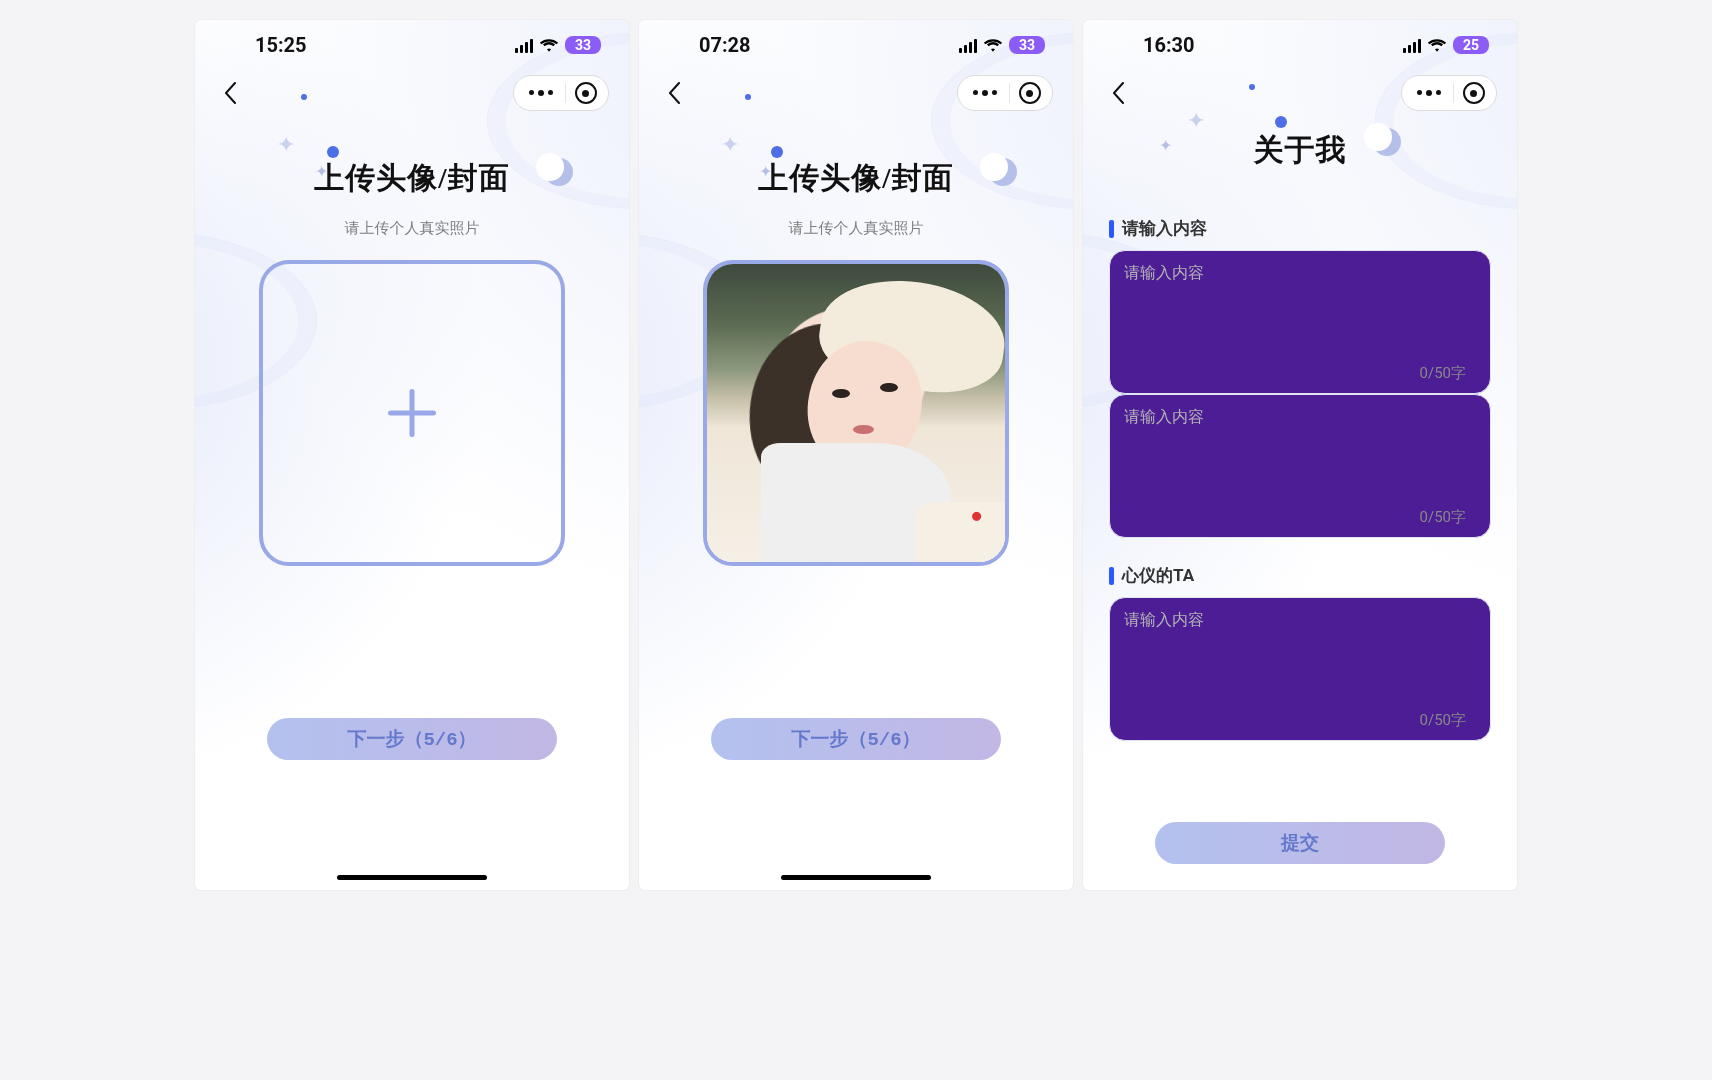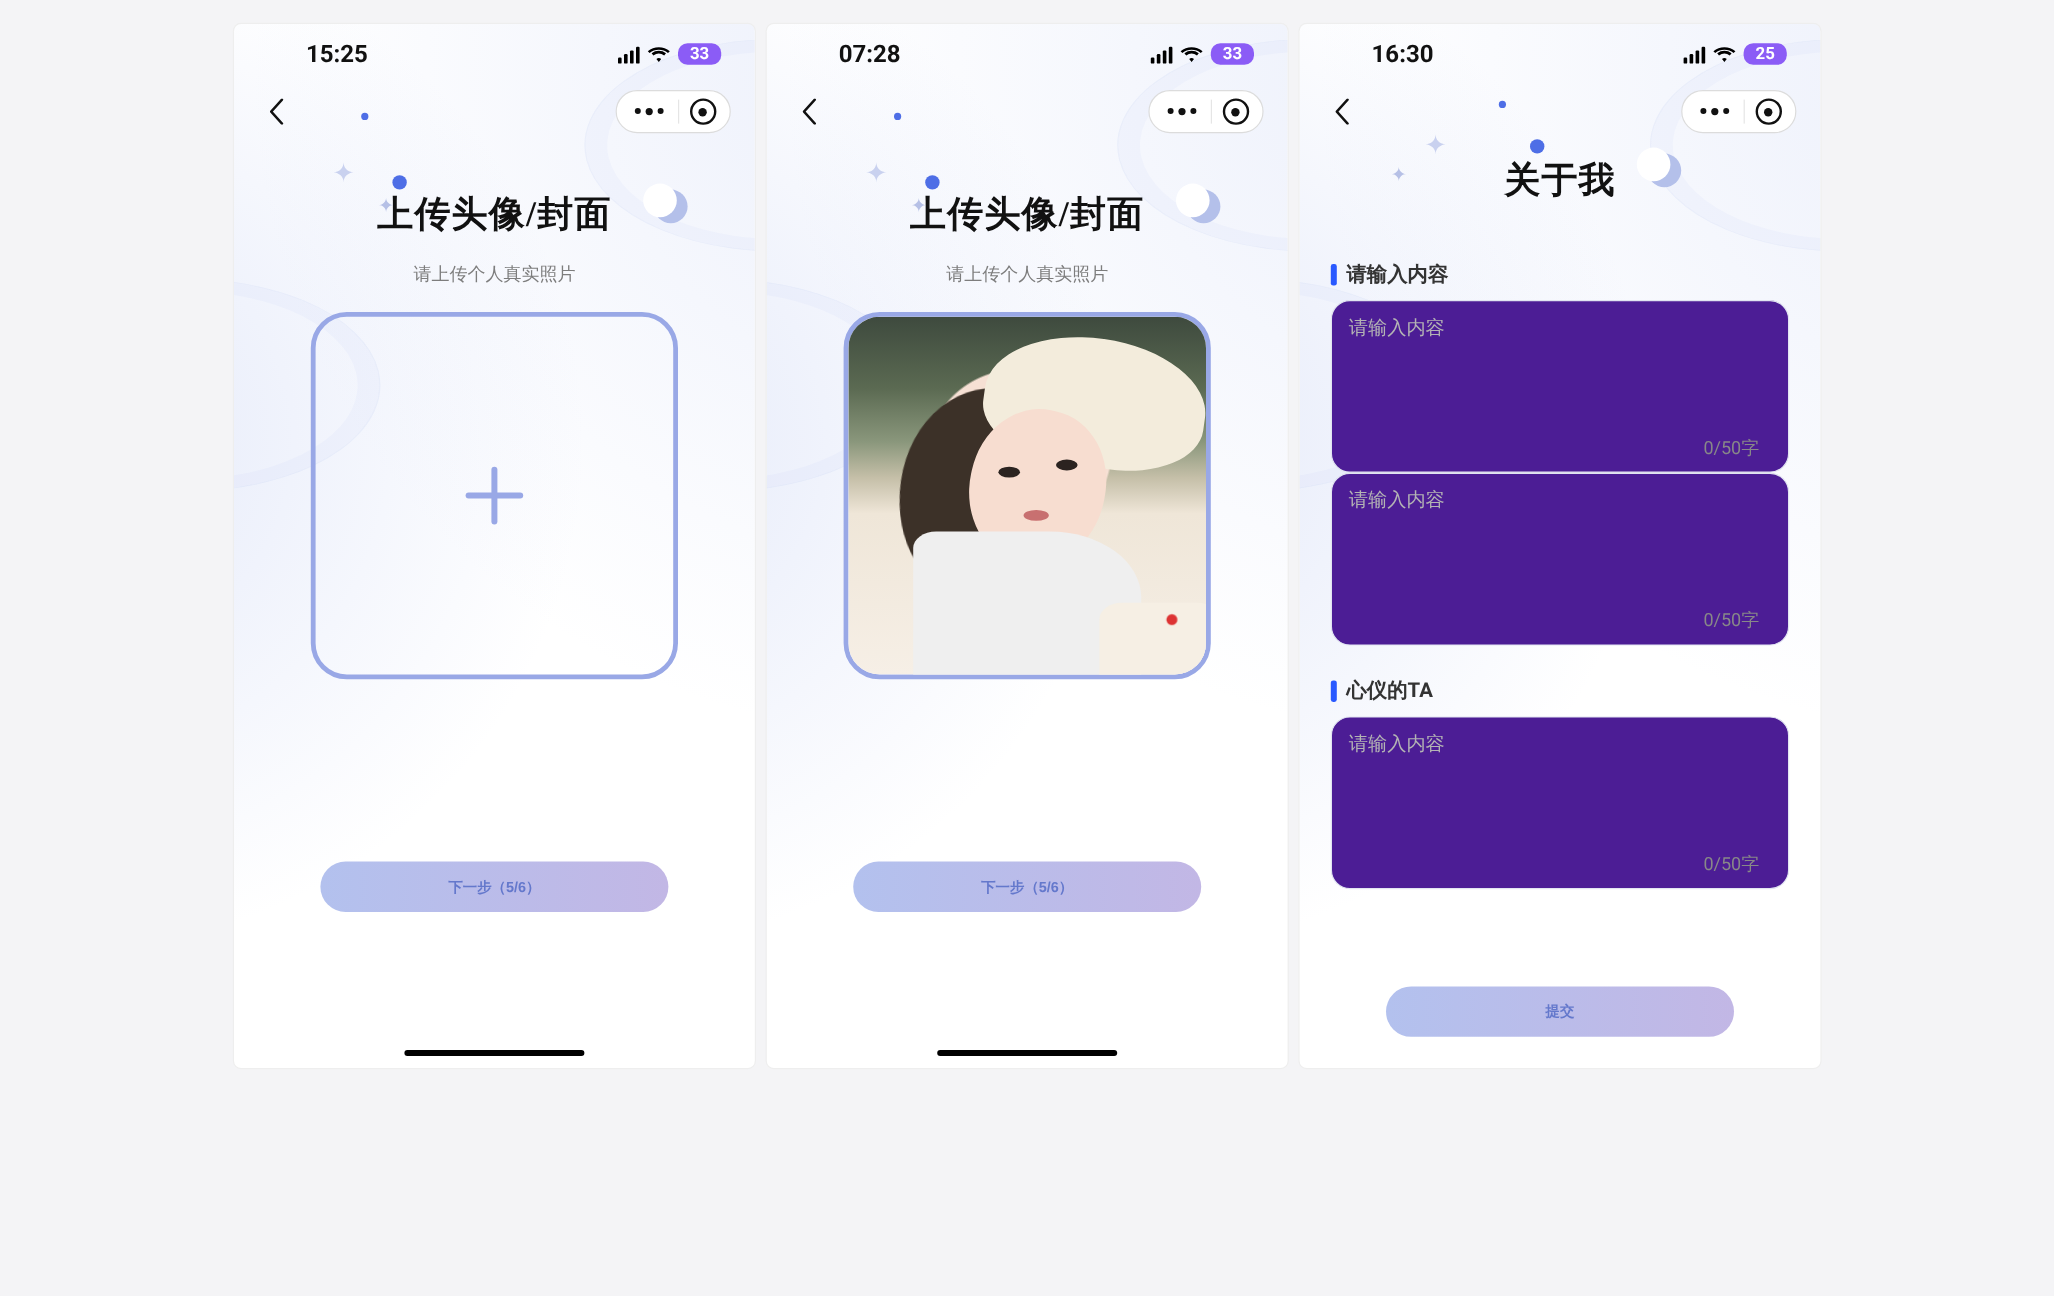--- a/index.html
+++ b/index.html
@@ -191,22 +191,22 @@
   .portrait .cake{ position:absolute; right:-4%; bottom:-4%; width:34%; height:24%;
     background:radial-gradient(circle at 60% 20%, #d33 4px, transparent 5px),
                #f6efe4; border-radius:20% 20% 0 0; }
 
   
   .primary-btn{
     position:absolute; left:50%; transform:translateX(-50%);
     bottom:130px;
     width:290px; height:42px; border:none; border-radius:22px;
     background:linear-gradient(90deg,var(--button-grad-a),var(--button-grad-b));
-    color:var(--button-text); font-size:12px; font-weight:600;
-    cursor:pointer; z-index:2;
+    color:var(--button-text); font-size:19px; font-weight:600;
+    cursor:pointer; z-index:2;font-family:Liberation Mono, monospace;
   }
   .primary-btn.low{ bottom:26px; }
 
   
   .home-ind{
     position:absolute; left:50%; transform:translateX(-50%);
     bottom:10px; width:150px; height:5px; background:#000; border-radius:3px; z-index:3;
   }
 
   

